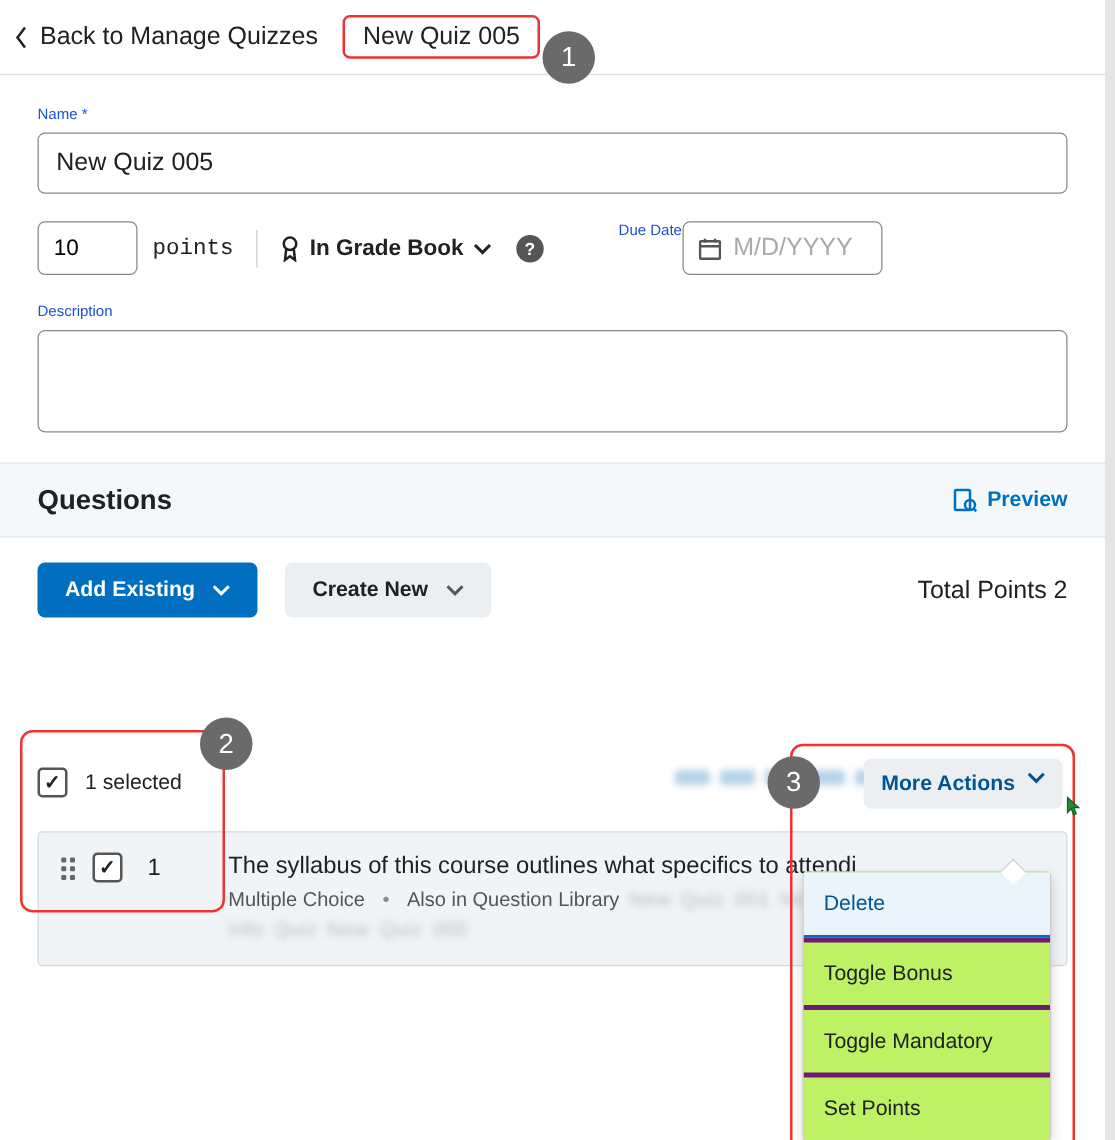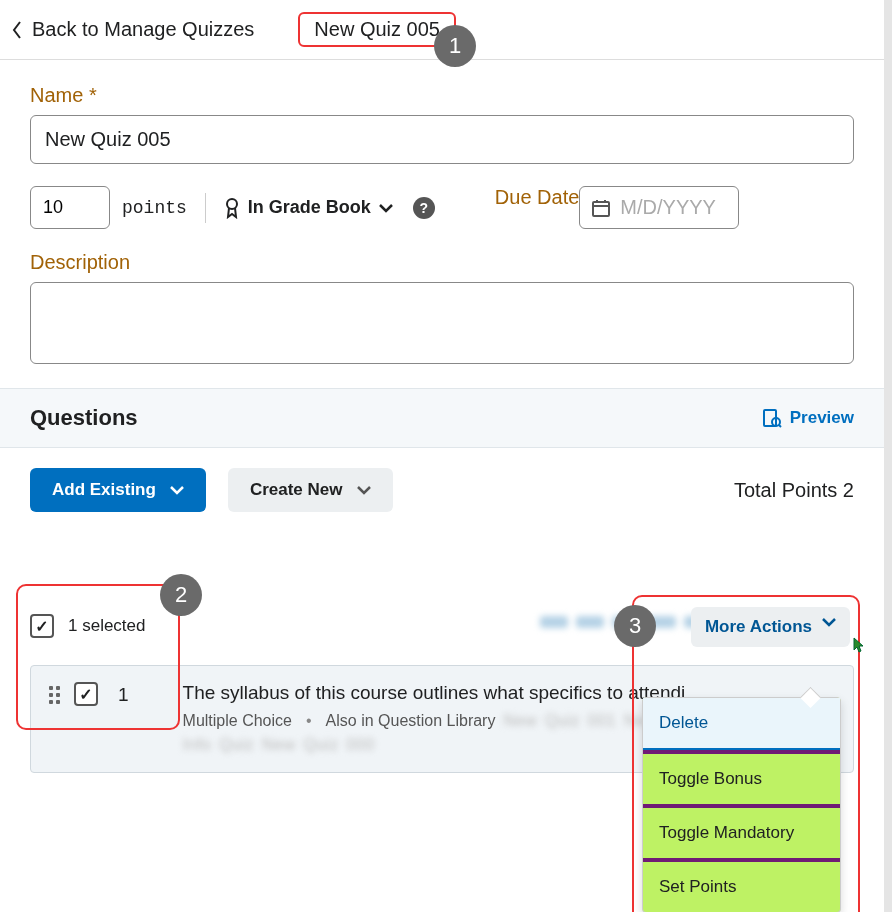--- a/index.html
+++ b/index.html
@@ -17,21 +17,20 @@
     height: 912px;
     border-right: 8px solid #e5e5e5;
     position: relative;
   }
   .topbar {
     height: 60px;
     border-bottom: 1px solid #ddd;
     display: flex;
     align-items: center;
     padding: 0 12px;
-    gap: 24px;
   }
   .back-link {
     display: flex;
     align-items: center;
     gap: 10px;
     font-size: 20px;
     color: #202122;
     cursor: pointer;
   }
   .back-link svg { width: 10px; height: 18px; }
@@ -40,22 +39,22 @@
     border-radius: 6px;
     padding: 4px 14px;
     margin-left: 20px;
     font-size: 20px;
     position: relative;
   }
   .content {
     padding: 24px 30px 0 30px;
   }
   .field-label {
-    font-size: 20px;
-    color: #a16207;
+    font-size: 12px;
+    color: #1d4ed8;
     margin-bottom: 8px;
     display: block;
   }
   .name-input {
     width: 100%;
     border: 1px solid #888;
     border-radius: 6px;
     padding: 12px 14px;
     font-size: 20px;
     color: #202122;

